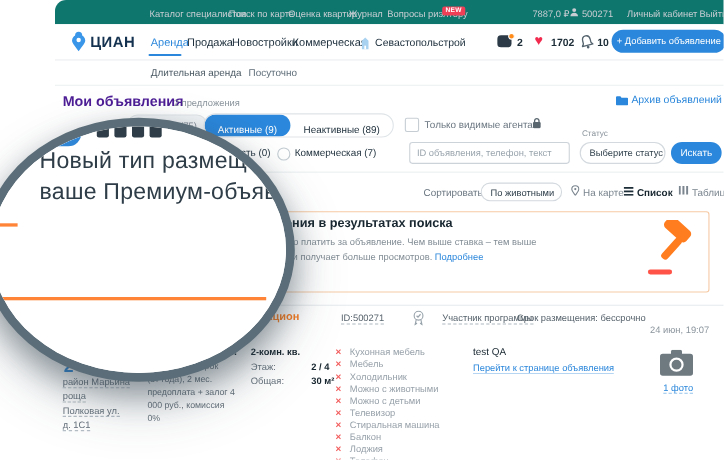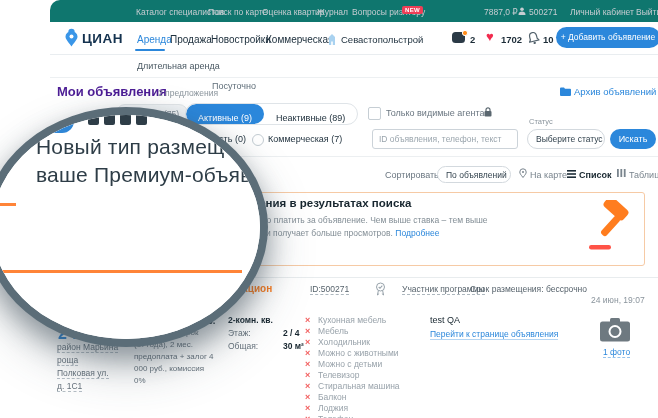--- a/index.html
+++ b/index.html
@@ -150,21 +150,21 @@
   <span class="abs" style="left:527px;top:31px;">
     <svg width="13" height="14" viewBox="0 0 13 14" style="transform:rotate(-14deg);">
         <path d="M6.5 1.5 C4 1.5 3 3.4 3 5.4 L3 8.2 L1.6 10.2 L11.4 10.2 L10 8.2 L10 5.4 C10 3.4 9 1.5 6.5 1.5 Z" fill="none" stroke="#55646e" stroke-width="1.2" stroke-linejoin="round"></path>
         <circle cx="6.5" cy="12" r="1.2" fill="#55646e"></circle>
       </svg>
   </span>
   <div class="cnt" style="left:543px;">10</div>
   <div class="add-btn">+ Добавить объявление</div>
 
   <div class="subnav-item" style="left:137px;color:#4a5963;">Длительная аренда</div>
-  <div class="subnav-item" style="left:212px;margin-top:20px;">Посуточно</div>
+  <div class="subnav-item" style="left:226px;">Посуточно</div>
   <div class="subnav-line"></div>
 
   <div class="page-title">Мои объявления</div>
   <div class="page-count">2 предложения</div>
   <span class="abs" style="left:560px;top:87px;">
     <svg width="11" height="9" viewBox="0 0 11 9">
         <path d="M0 1.5 a1 1 0 0 1 1-1 h3 l1 1.3 h5 a1 1 0 0 1 1 1 V8 a1 1 0 0 1 -1 1 H1 a1 1 0 0 1 -1-1 Z" fill="#2b87db"></path>
       </svg>
   </span>
   <div class="archive">Архив объявлений</div>
@@ -193,21 +193,21 @@
     <span>Выберите статус</span>
     <svg width="8" height="5" viewBox="0 0 8 5">
         <path d="M1 1 L4 4 L7 1" stroke="#2b87db" fill="none" stroke-width="1.4" stroke-linecap="round"></path>
       </svg>
   </div>
   <div class="btn-search">Искать</div>
   <div class="hr1"></div>
 
   <div class="sort-label">Сортировать:</div>
   <div class="pill-select" style="left:437px;top:166px;width:74px;height:17px;">
-    <span>По объявлений</span>
+    <span>По животными</span>
     <svg width="8" height="5" viewBox="0 0 8 5">
         <path d="M1 1 L4 4 L7 1" stroke="#2b87db" fill="none" stroke-width="1.4" stroke-linecap="round"></path>
       </svg>
   </div>
   <span class="abs" style="left:519px;top:168px;">
     <svg width="8" height="10" viewBox="0 0 8 10">
         <path d="M4 9.5 C1.6 6.4 0.8 5.6 0.8 4 a3.2 3.2 0 0 1 6.4 0 C7.2 5.6 6.4 6.4 4 9.5 Z" fill="none" stroke="#7a858e" stroke-width="1"></path>
         <circle cx="4" cy="3.9" r="1" fill="#7a858e"></circle>
       </svg>
   </span>

